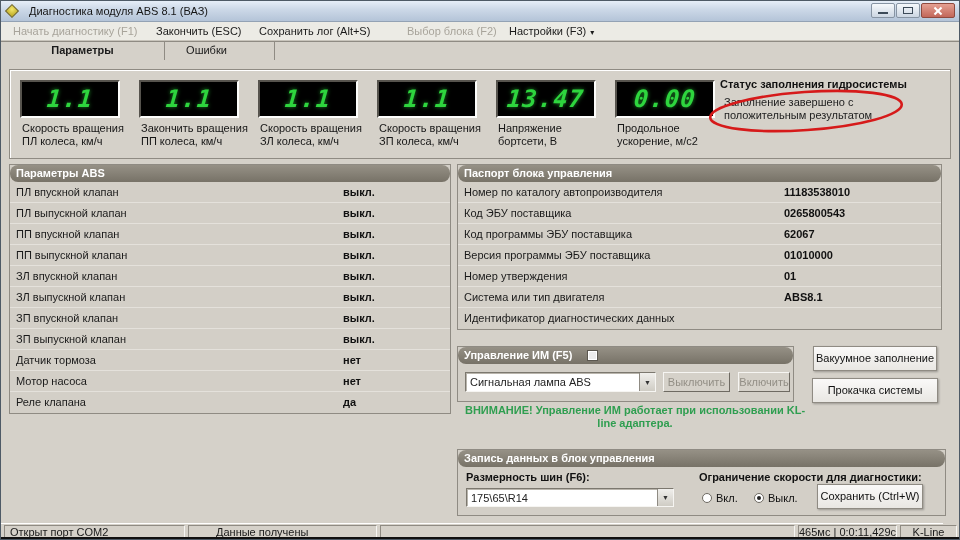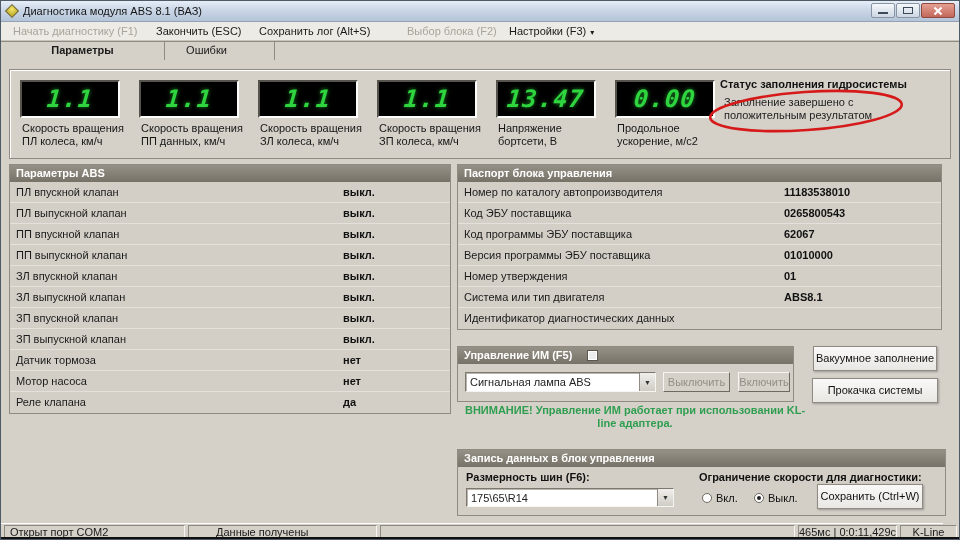--- a/index.html
+++ b/index.html
@@ -3,21 +3,21 @@
 <meta charset="utf-8">
 <style>
   * { box-sizing: border-box; margin: 0; padding: 0; }
   body { font-family: "Liberation Sans", sans-serif; background:#888; }
   .window { position:relative; width:960px; height:540px; background:#d5d1c9;
             border:1px solid #4e5a66; overflow:hidden; }
 
   
   .titlebar { position:absolute; top:0; left:0; right:0; height:21px;
     background:linear-gradient(180deg,#e6eef8 0%,#cdd9e8 40%,#b4c4d8 100%);
-    border-bottom:1px solid #93a2b4; display:flex; align-items:center; padding:0 6px; gap:6px; }
+    border-bottom:1px solid #93a2b4; display:flex; align-items:center; padding:0 6px; gap:12px; }
   .app-icon { width:10px; height:10px; background:radial-gradient(circle at 35% 35%, #f3e66a, #b8a41e);
     border:1px solid #6d5f12; transform:rotate(45deg); flex:0 0 auto; }
   .title-text { font-size:11px; color:#151515; }
   .win-buttons { position:absolute; top:2px; right:4px; display:flex; gap:1px; }
   .win-btn { width:24px; height:15px; border:1px solid #8794a3; border-radius:2px;
     background:linear-gradient(#f6f9fc,#ccd6e2); position:relative; cursor:default; }
   .win-btn.close { width:34px; background:linear-gradient(#e5a092,#c2675a); border-color:#8f4a3f; }
   .win-btn.min::before { content:""; position:absolute; left:6px; right:6px; bottom:3px; height:2px; background:#3c4a58; }
   .win-btn.max::before { content:""; position:absolute; left:6px; right:6px; top:3px; bottom:3px; border:1px solid #3c4a58; }
   .win-btn.close::before, .win-btn.close::after { content:""; position:absolute; left:50%; top:50%;
@@ -50,21 +50,21 @@
     text-shadow:0 0 4px rgba(46,213,62,.65); }
   .gauge-label { position:absolute; top:52px; width:114px; font-size:11px; line-height:13px; color:#161616; }
   .hydro-title { position:absolute; left:710px; top:8px; font-size:11px; font-weight:bold; color:#111; }
   .hydro-text  { position:absolute; left:714px; top:26px; width:168px; font-size:11px; line-height:13px; color:#222; }
   .hydro-ellipse { position:absolute; left:695px; top:18px; pointer-events:none; }
 
   
   .list-panel { position:absolute; border:1px solid #8f8b83; background:#d3cfc7; }
   .panel-header { height:17px; background:linear-gradient(180deg,#969186,#777267);
     color:#fff; font-weight:bold; font-size:11px; line-height:17px; padding-left:6px;
-    display:flex; align-items:center; }
+    display:flex; align-items:center;border-radius:8px; }
   .row { height:21px; border-bottom:1px solid #e4e1db; position:relative; font-size:11px; }
   .row:last-child { border-bottom:none; }
   .row-label { position:absolute; left:6px; top:4px; color:#1a1a1a; }
   .row-value { position:absolute; top:4px; font-weight:bold; color:#111; }
   .abs-panel  { left:8px;   top:163px; width:442px; }
   .abs-panel  .row-value { left:333px; }
   .pass-panel { left:456px; top:163px; width:485px; }
   .pass-panel .row-value { left:326px; }
 
   
@@ -165,21 +165,21 @@
         <span class="lcd-value">1.1</span>
       </div>
     <div class="lcd" style="left:486px">
         <span class="lcd-value">13.47</span>
       </div>
     <div class="lcd" style="left:605px">
         <span class="lcd-value">0.00</span>
       </div>
 
     <div class="gauge-label" style="left:12px">Скорость вращения ПЛ колеса, км/ч</div>
-    <div class="gauge-label" style="left:131px">Скорость вращения ПП данных, км/ч</div>
+    <div class="gauge-label" style="left:131px">Закончить вращения ПП колеса, км/ч</div>
     <div class="gauge-label" style="left:250px">Скорость вращения ЗЛ колеса, км/ч</div>
     <div class="gauge-label" style="left:369px">Скорость вращения ЗП колеса, км/ч</div>
     <div class="gauge-label" style="left:488px">Напряжение бортсети, В</div>
     <div class="gauge-label" style="left:607px">Продольное ускорение, м/с2</div>
 
     <div class="hydro-title">Статус заполнения гидросистемы</div>
     <div class="hydro-text">Заполнение завершено с положительным результатом</div>
     <svg class="hydro-ellipse" width="202" height="46">
       <ellipse cx="101" cy="23" rx="96" ry="19" fill="none" stroke="#d61a1a" stroke-width="2.6" transform="rotate(-4 101 23)"></ellipse>
     </svg>

